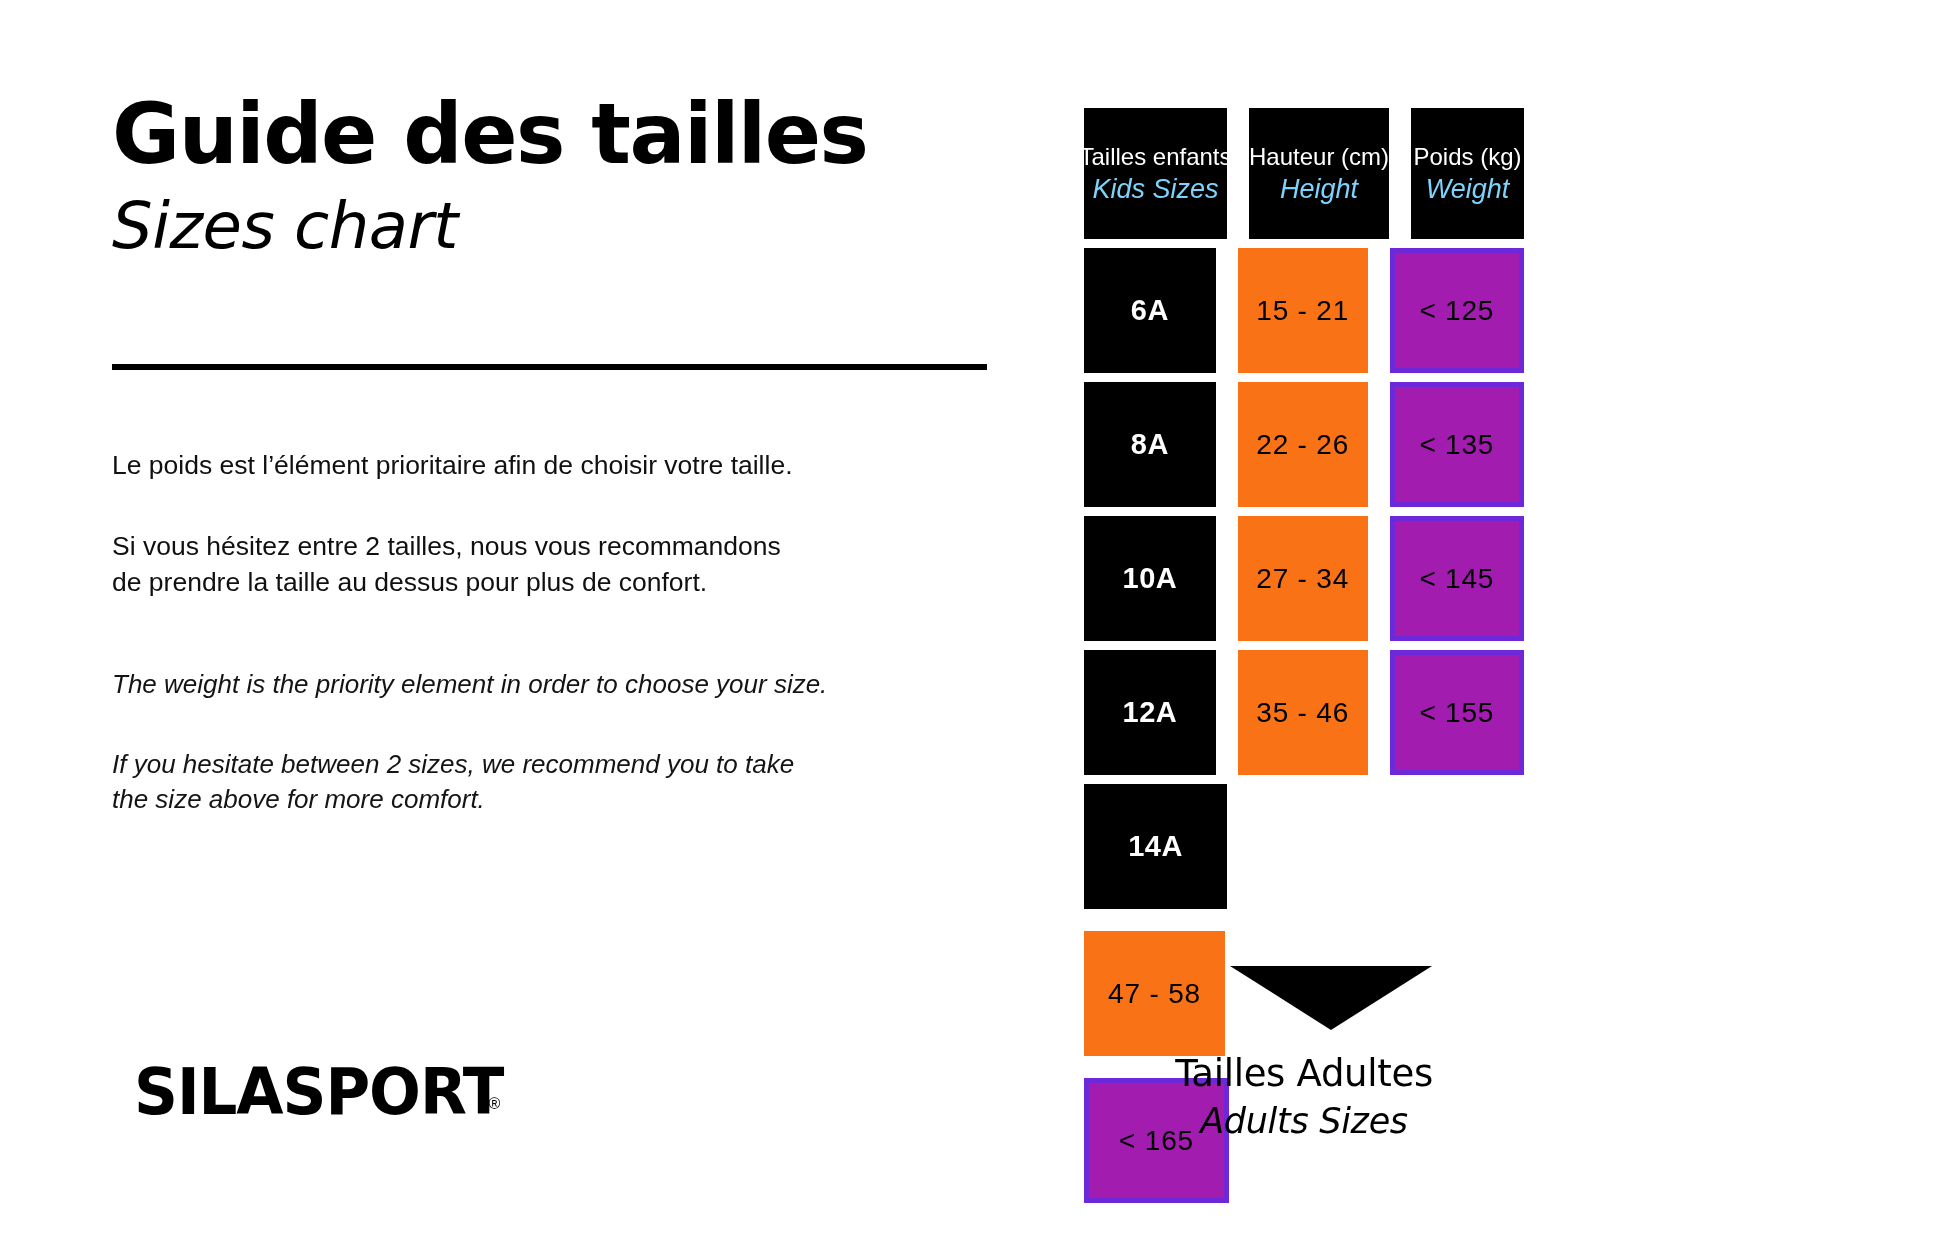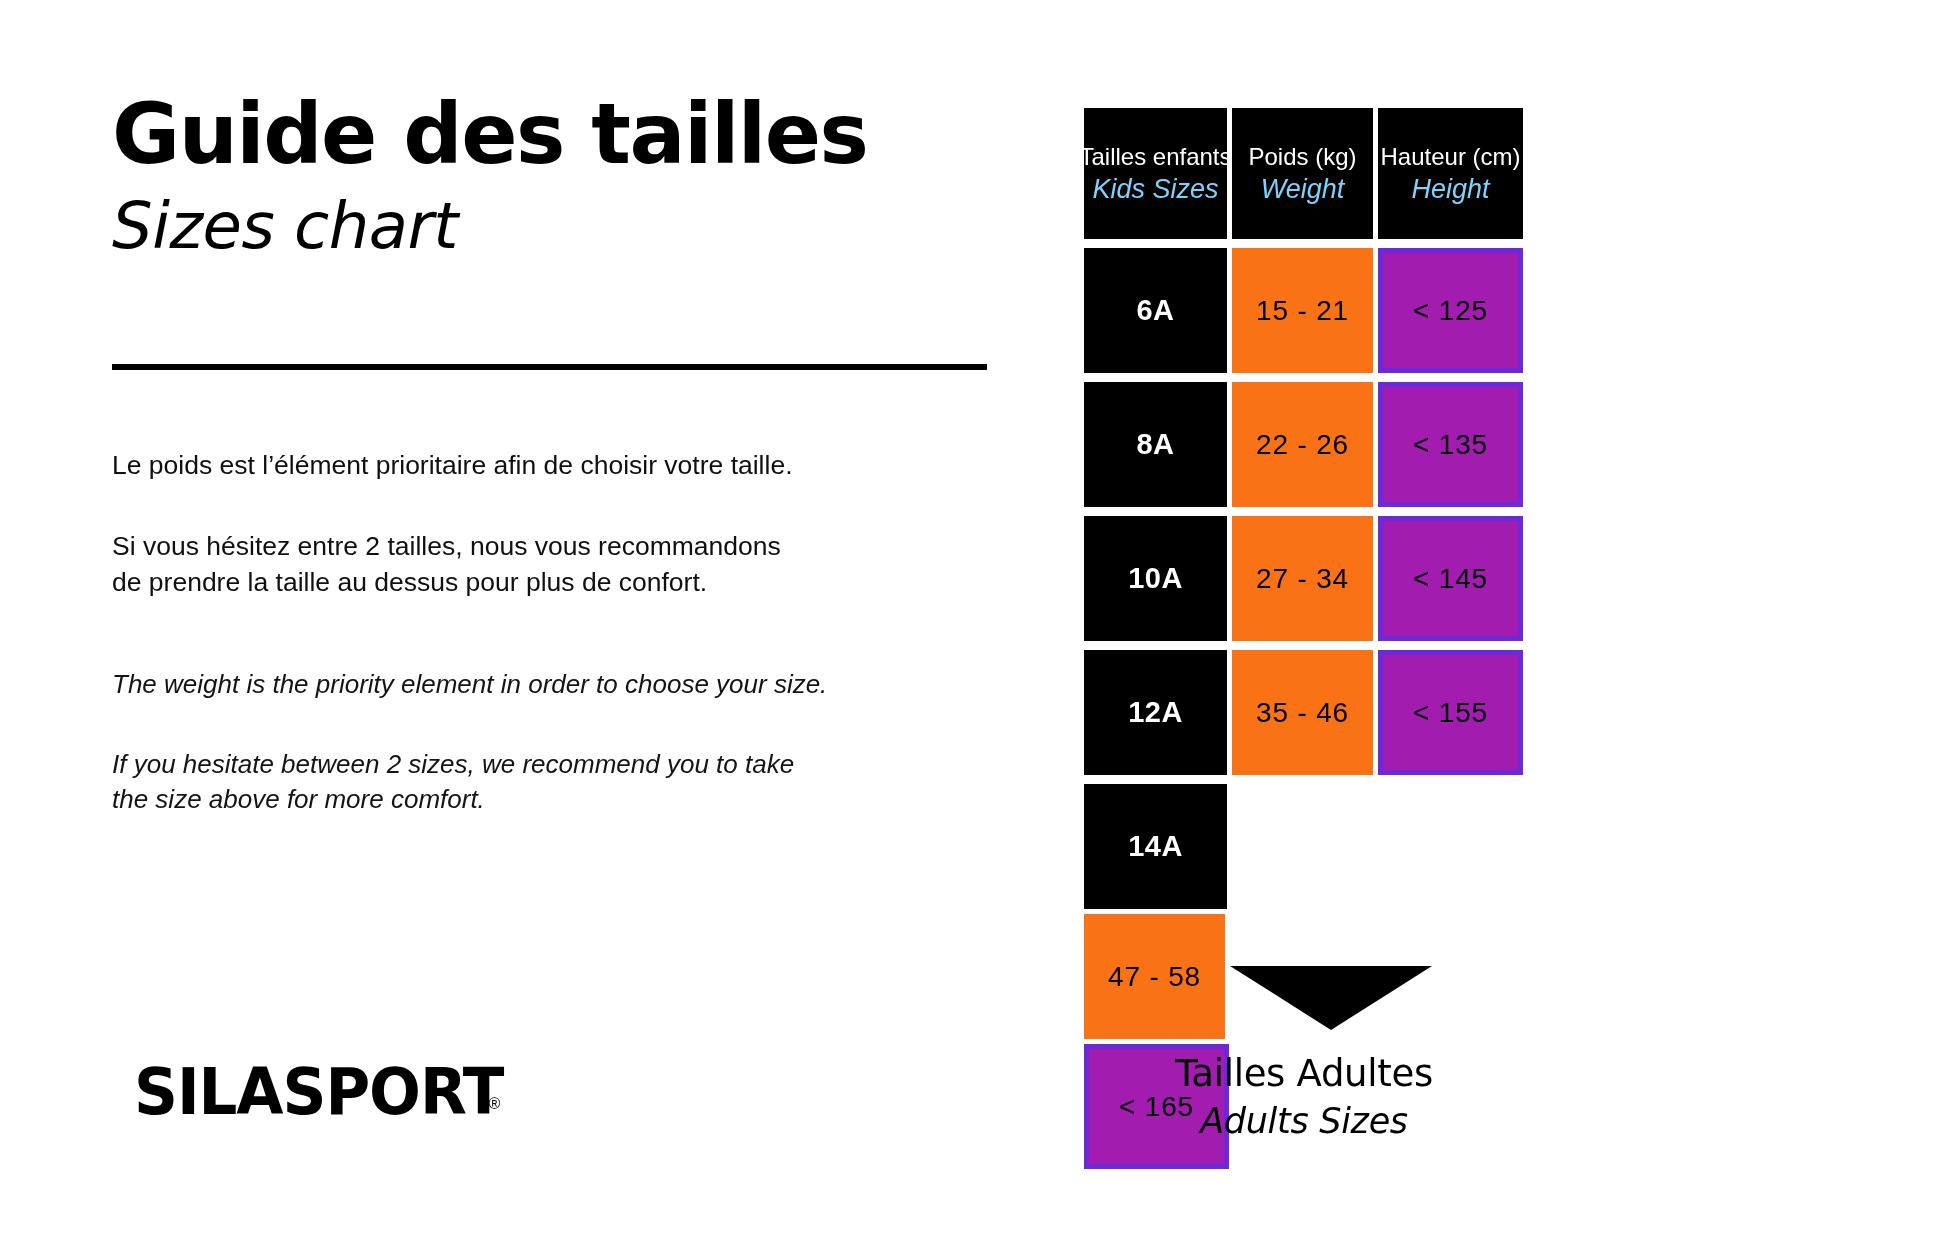--- a/index.html
+++ b/index.html
@@ -123,21 +123,21 @@
 
   
   .table {
     position: absolute;
     left: 1084px;
     top: 108px;
     width: 440px;
   }
   .trow {
     display: flex;
-    gap: 5px;
+    gap: 22px;
     margin-bottom: 9px;
   }
   .trow:last-child { margin-bottom: 0; flex-direction: column; }
 
   .cell {
     display: flex;
     flex-direction: column;
     align-items: center;
     justify-content: center;
     box-sizing: border-box;
@@ -272,27 +272,27 @@
     <span class="logo-reg">®</span>
   </div>
 
   <div class="table">
 
     <div class="trow header-row">
       <div class="cell col-size">
         <span class="header-fr">Tailles enfants</span>
         <span class="header-en">Kids Sizes</span>
       </div>
+      <div class="cell col-height">
+        <span class="header-fr">Hauteur (cm)</span>
+        <span class="header-en">Height</span>
+      </div>
       <div class="cell col-weight">
         <span class="header-fr">Poids (kg)</span>
         <span class="header-en">Weight</span>
-      </div>
-      <div class="cell col-height">
-        <span class="header-fr">Hauteur (cm)</span>
-        <span class="header-en">Height</span>
       </div>
     </div>
 
     <div class="trow data-row">
       <div class="cell col-size">
         <span class="cell-text">6A</span>
       </div>
       <div class="cell col-weight">
         <span class="cell-text">15 - 21</span>
       </div>

